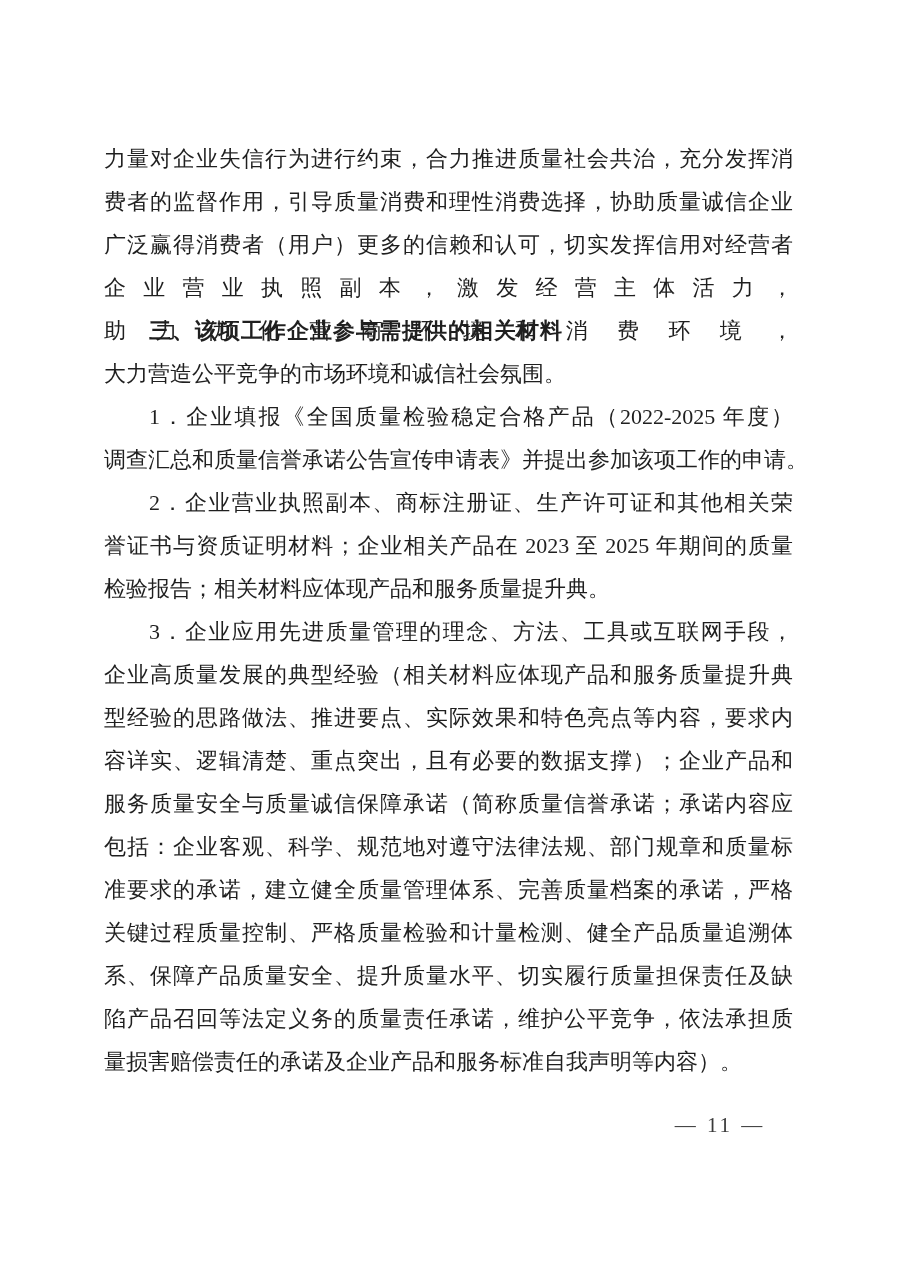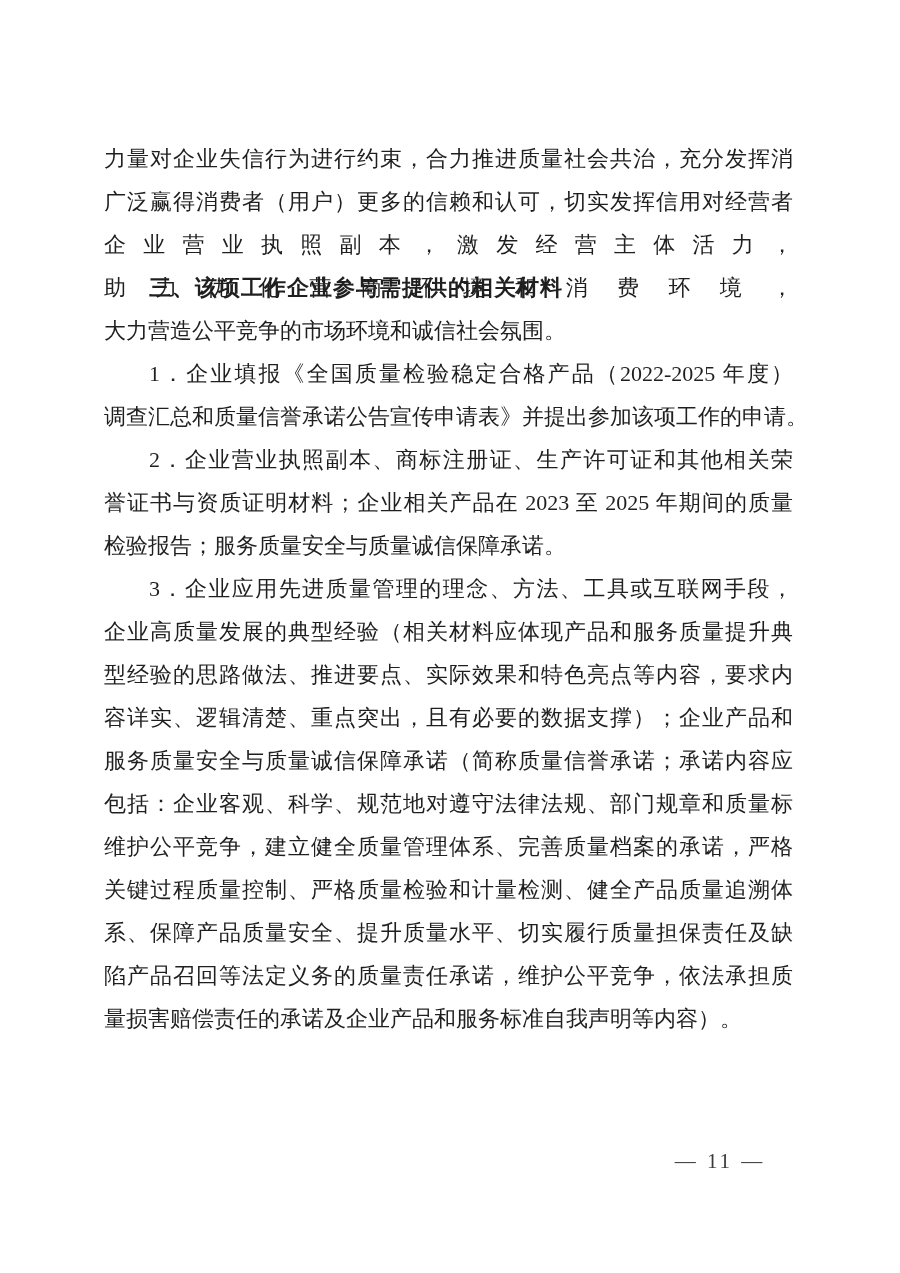--- a/index.html
+++ b/index.html
@@ -39,53 +39,54 @@
   .line.indent {
     text-indent: 45px;
   }
   .line.heading {
     font-weight: bold;
     font-family: "Liberation Sans", sans-serif;
     letter-spacing: 1px;
   }
   .page-number {
     position: absolute;
-    top: 1146px;
+    top: 1110px;
     left: 640px;
     width: 160px;
     height: 30px;
     line-height: 30px;
     text-align: center;
     font-size: 21px;
     letter-spacing: 3px;
     color: var(--pagenum-color, #3a3a3a);
     font-family: "Liberation Serif", serif;
   }
 </style>
 </head>
 <body>
 
 <div class="page">
   <div class="text-block">
       <div class="line justify">力量对企业失信行为进行约束，合力推进质量社会共治，充分发挥消</div>
+      <div class="line justify">费者的监督作用，引导质量消费和理性消费选择，协助质量诚信企业</div>
       <div class="line justify">广泛赢得消费者（用户）更多的信赖和认可，切实发挥信用对经营者</div>
       <div class="line justify">企业营业执照副本，激发经营主体活力，助力优化营商环境和消费环境，</div>
       <div class="line indent heading">三、该项工作企业参与需提供的相关材料</div>
       <div class="line">大力营造公平竞争的市场环境和诚信社会氛围。</div>
       <div class="line justify indent">1．企业填报《全国质量检验稳定合格产品（2022-2025 年度）</div>
       <div class="line">调查汇总和质量信誉承诺公告宣传申请表》并提出参加该项工作的申请。</div>
       <div class="line justify indent">2．企业营业执照副本、商标注册证、生产许可证和其他相关荣</div>
       <div class="line justify">誉证书与资质证明材料；企业相关产品在 2023 至 2025 年期间的质量</div>
-      <div class="line">检验报告；服务质量安全与质量诚信保障承诺。</div>
+      <div class="line">检验报告；相关材料应体现产品和服务质量提升典。</div>
       <div class="line justify indent">3．企业应用先进质量管理的理念、方法、工具或互联网手段，</div>
       <div class="line justify">企业高质量发展的典型经验（相关材料应体现产品和服务质量提升典</div>
       <div class="line justify">型经验的思路做法、推进要点、实际效果和特色亮点等内容，要求内</div>
       <div class="line justify">容详实、逻辑清楚、重点突出，且有必要的数据支撑）；企业产品和</div>
       <div class="line justify">服务质量安全与质量诚信保障承诺（简称质量信誉承诺；承诺内容应</div>
       <div class="line justify">包括：企业客观、科学、规范地对遵守法律法规、部门规章和质量标</div>
-      <div class="line justify">维护公平竞争，建立健全质量管理体系、完善质量档案的承诺，严格</div>
+      <div class="line justify">准要求的承诺，建立健全质量管理体系、完善质量档案的承诺，严格</div>
       <div class="line justify">关键过程质量控制、严格质量检验和计量检测、健全产品质量追溯体</div>
       <div class="line justify">系、保障产品质量安全、提升质量水平、切实履行质量担保责任及缺</div>
       <div class="line justify">陷产品召回等法定义务的质量责任承诺，维护公平竞争，依法承担质</div>
       <div class="line">量损害赔偿责任的承诺及企业产品和服务标准自我声明等内容）。</div>
     </div>
   <div class="page-number">— 11 —</div>
 </div>
 
 </body></html>

